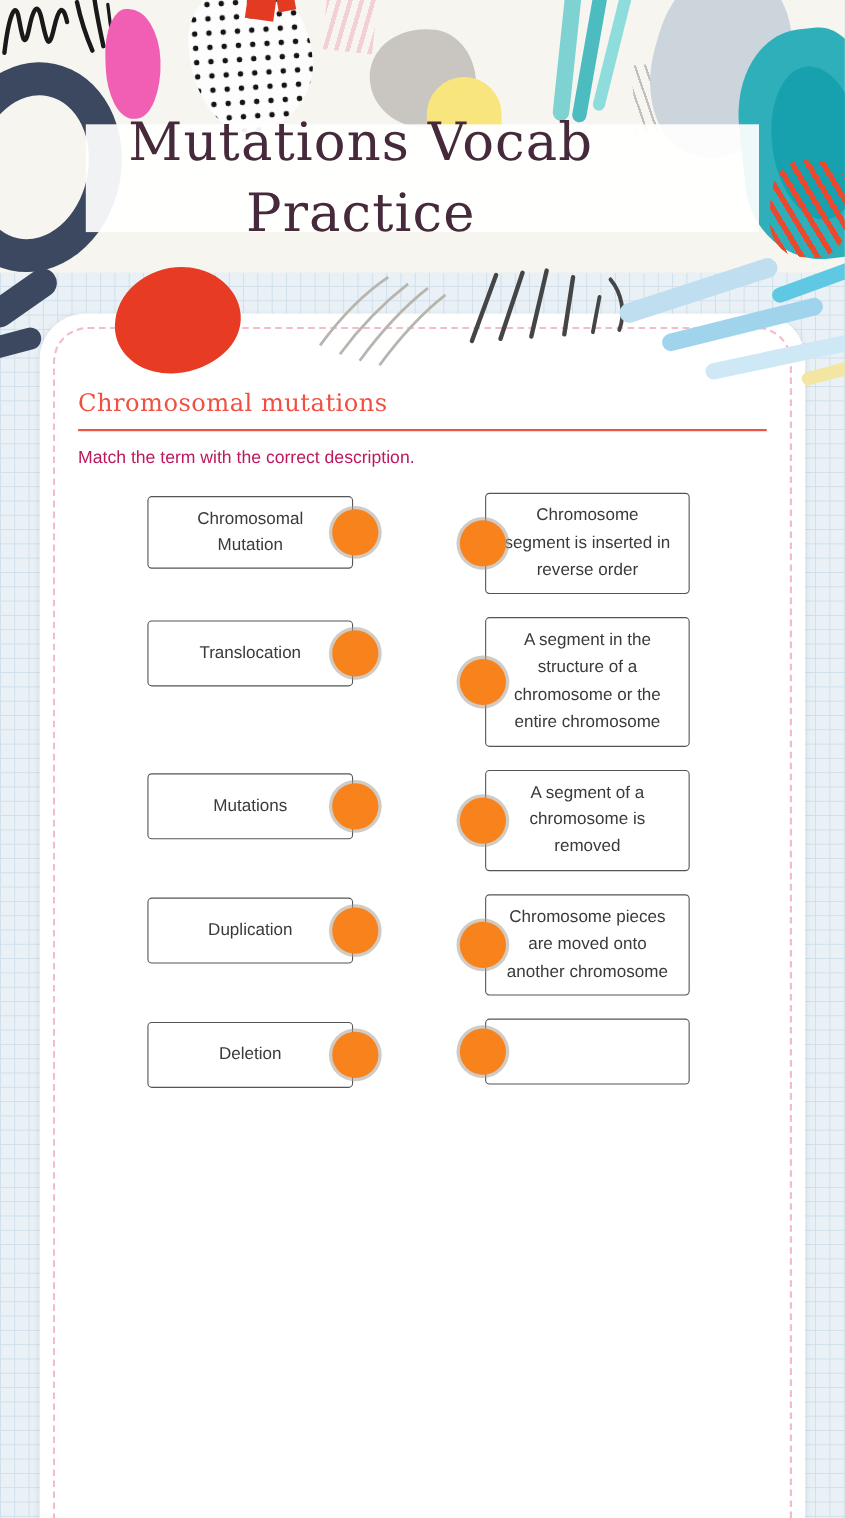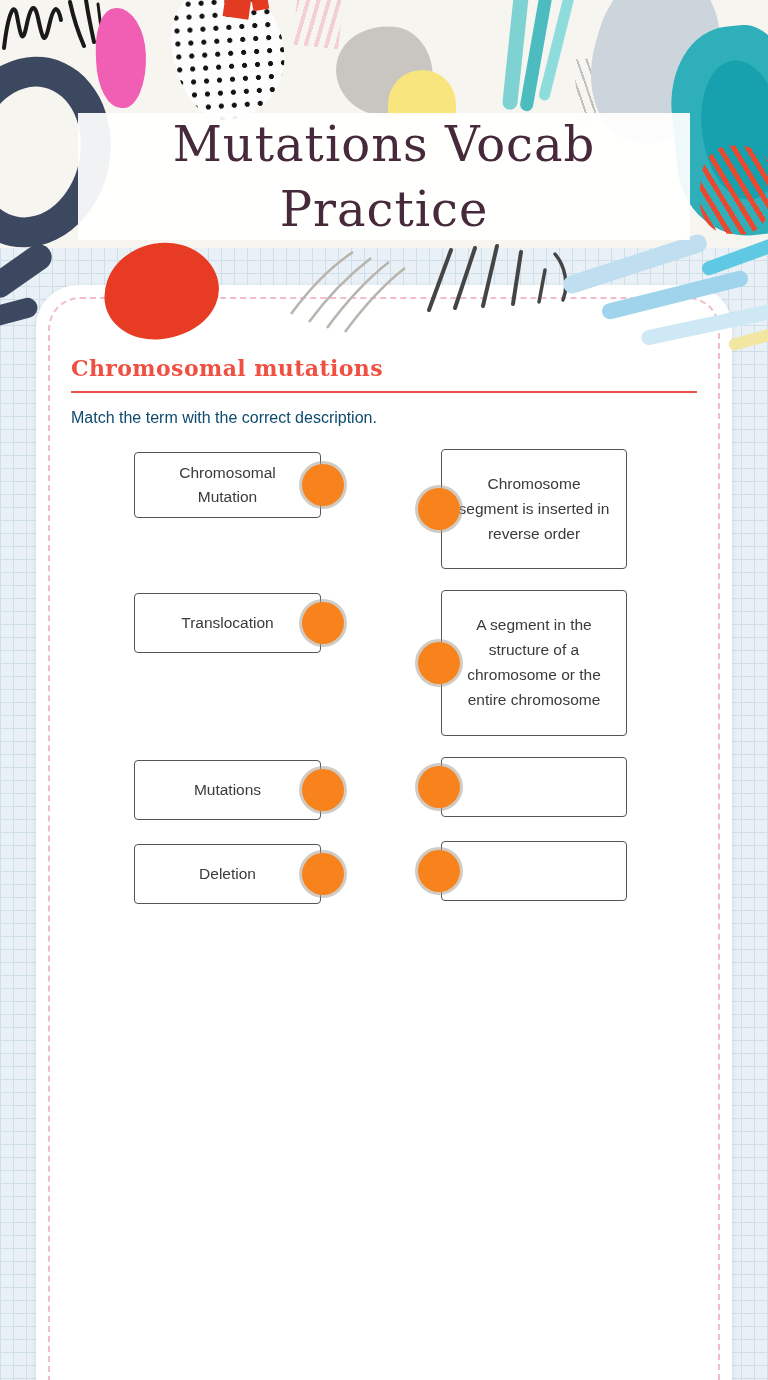--- a/index.html
+++ b/index.html
@@ -21,37 +21,37 @@
     background:#fff; border-radius:42px; z-index:1;
     box-shadow:0 2px 6px rgba(80,100,120,.15);
   }
   .card-dashes {
     position:absolute; left:12px; right:12px; top:12px; height:calc(100% - 24px);
     border:2px dashed #f2bccd; border-radius:32px; pointer-events:none;
   }
   .card-content { position:relative; padding:70px 35px 0; }
 
   .section-heading {
-    font-family:"DejaVu Serif", serif; font-weight:700; font-size:22px;
+    font-family:"DejaVu Serif", serif; font-weight:400; font-size:22px;
     color:#ef5041; margin:0 0 10px; letter-spacing:.4px;
   }
   .section-rule { border:none; border-top:2px solid #ee5347; margin:0 0 16px; }
-  .instruction { font-size:16px; color:#0c4a6e; margin:0 0 22px; }
+  .instruction { font-size:16px; color:#be185d; margin:0 0 22px; }
 
   .match-row {
     display:grid; grid-template-columns:187px 186px; column-gap:120px;
     margin:0 0 21px 63px; align-items:start;
   }
   .term-box, .desc-box {
     position:relative; min-height:60px; border:1px solid #555; border-radius:4px;
     background:#fff; display:flex; align-items:center; justify-content:center;
     text-align:center; font-size:15.5px; color:#3a3a3a;
   }
   .term-box { margin-top:3px; padding:8px 28px; line-height:1.55; }
-  .desc-box { padding:22px 16px; line-height:1.6; }
+  .desc-box { padding:8px 16px; line-height:1.6; }
   .connector {
     position:absolute; top:50%; width:42px; height:42px; border-radius:50%;
     background:#f8831c; box-shadow:0 0 0 3px rgba(170,160,148,.55);
     transform:translateY(-50%); cursor:pointer;
   }
   .connector.right { right:-24px; }
   .connector.left  { left:-24px; }
 
   .section-point { margin-top:70px; }
 
@@ -101,23 +101,23 @@
     border-radius:40%; transform:rotate(4deg); }
   .red-blob-left { left:104px; top:243px; width:115px; height:96px; background:#e73c23;
     border-radius:52% 48% 55% 45% / 55% 50% 50% 45%; transform:rotate(-5deg); }
   .lb1 { left:560px; top:255px; width:150px; height:18px; background:#bfdff0; border-radius:9px; transform:rotate(-18deg); }
   .lb2 { left:600px; top:287px; width:150px; height:16px; background:#9fd4ec; border-radius:8px; transform:rotate(-14deg); }
   .lb3 { left:640px; top:317px; width:140px; height:15px; background:#cfe8f5; border-radius:8px; transform:rotate(-12deg); }
   .cyan-bright { left:700px; top:250px; width:80px; height:14px; background:#5fc8e2; border-radius:7px; transform:rotate(-20deg); }
   .pale-yellow { left:728px; top:332px; width:60px; height:12px; background:#f2e6a2; border-radius:6px; transform:rotate(-15deg); }
 
   .title-box {
-    position:absolute; left:78px; top:113px; width:612px; height:127px;
+    position:absolute; left:78px; top:113px; width:612px; height:98px;
     background:rgba(255,255,255,.93);
-    display:flex; align-items:center; justify-content:center;
+    display:flex; align-items:center; 
   }
   .title-text {
     margin:0; max-width:500px; text-align:center;
     font-family:"DejaVu Serif", serif; font-weight:400; font-size:48px;
     line-height:1.35; color:#46293a; letter-spacing:1px;
   }
 </style>
 </head>
 <body>
 
@@ -154,23 +154,34 @@
           </div>
         </div>
 
         <div class="match-row">
           <div class="term-box">
             <span>Mutations</span>
             <span class="connector right"></span>
           </div>
           <div class="desc-box">
             <span class="connector left"></span>
-          </div>
-        </div>
-
+            <span>A segment of a chromosome is removed</span>
+          </div>
+        </div>
+
+        <div class="match-row">
+          <div class="term-box">
+            <span>Duplication</span>
+            <span class="connector right"></span>
+          </div>
+          <div class="desc-box">
+            <span class="connector left"></span>
+            <span>Chromosome pieces are moved onto another chromosome</span>
+          </div>
+        </div>
 
         <div class="match-row">
           <div class="term-box">
             <span>Deletion</span>
             <span class="connector right"></span>
           </div>
           <div class="desc-box">
             <span class="connector left"></span>
           </div>
         </div>

